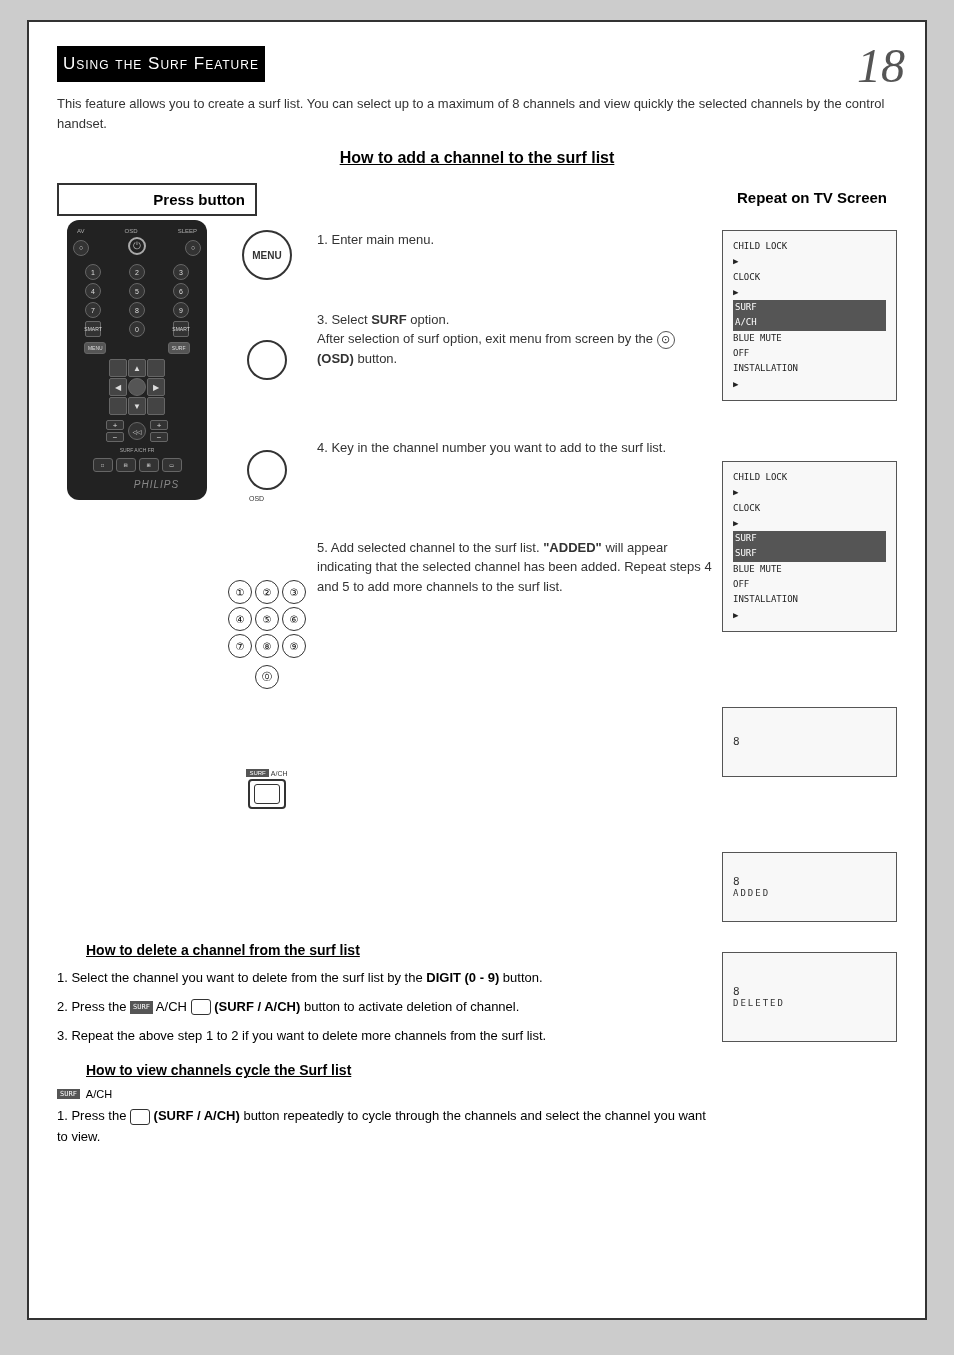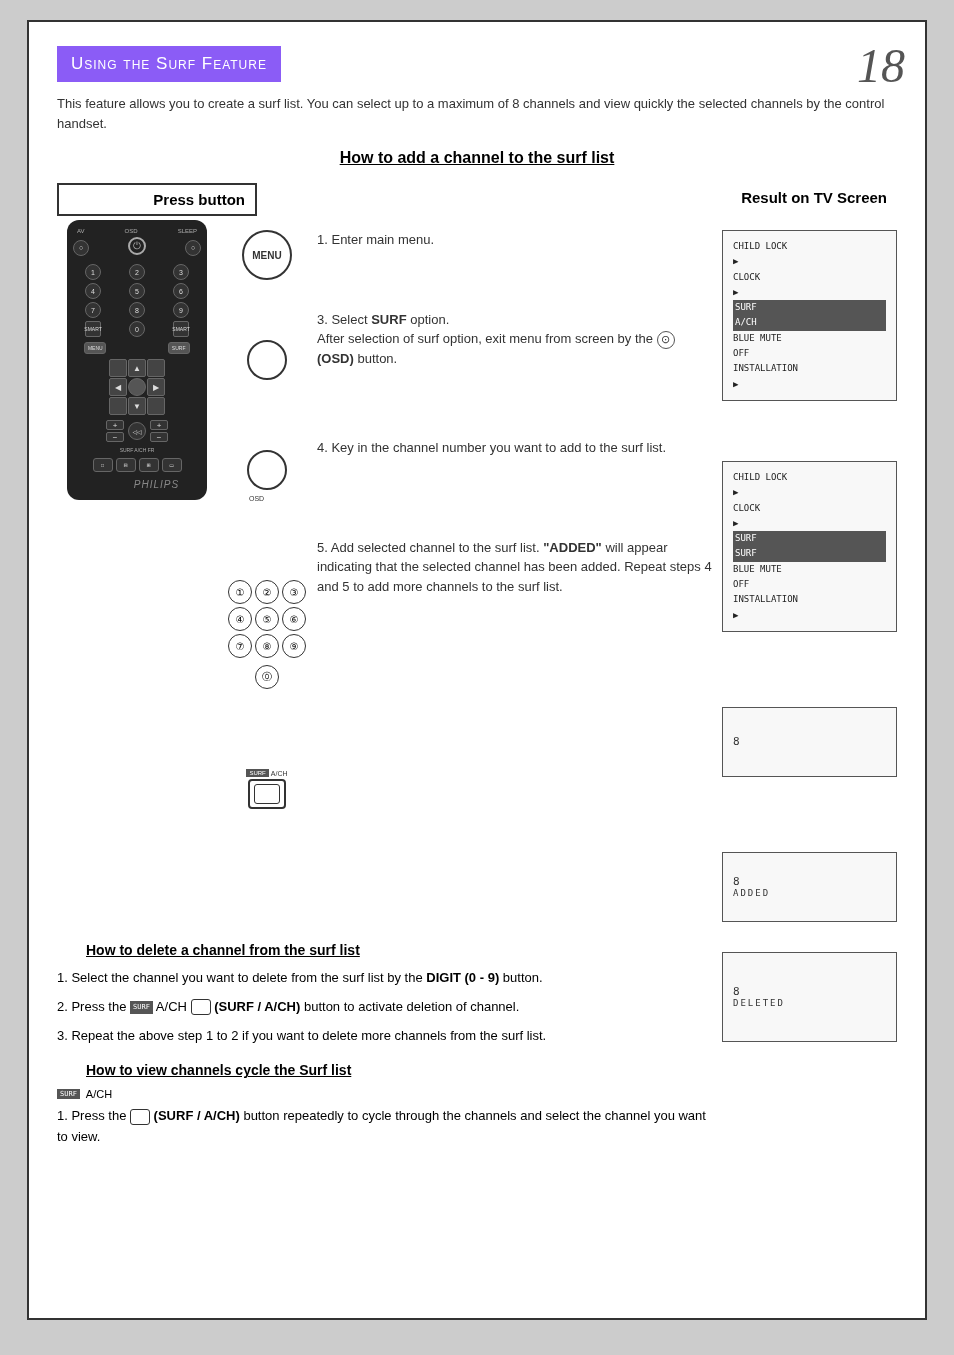--- a/index.html
+++ b/index.html
@@ -23,23 +23,23 @@
     .page-number {
       position: absolute;
       top: 16px;
       right: 20px;
       font-size: 48px;
       font-style: italic;
       color: #555;
       font-family: Georgia, serif;
     }
     .title-bar {
-      background: #8b5cf6;
+      background: #000000;
       color: #fff;
-      padding: 8px 14px;
+      padding: 8px 6px;
       font-size: 17px;
       font-variant: small-caps;
       letter-spacing: 1px;
       display: inline-block;
       margin-bottom: 12px;
     }
     .intro-text {
       font-size: 13px;
       color: #333;
       margin-bottom: 16px;
@@ -459,21 +459,21 @@
   <div class="title-bar">Using the Surf Feature</div>
 
   <p class="intro-text">This feature allows you to create a surf list. You can select up to a maximum of 8 channels and view quickly the selected channels by the control handset.</p>
 
   <div class="section-title">How to add a channel to the surf list</div>
 
   
   <div class="columns-header">
     <div class="col-press">Press button</div>
     <div style="flex:1"></div>
-    <div class="col-result-header">Result on TV Screen</div>
+    <div class="col-result-header">Repeat on TV Screen</div>
   </div>
 
   
   <div class="steps-area">
 
     <div class="remote-column">
       <div class="remote">
 
         <div class="remote-top-row">
           <div class="remote-label">AV</div>

